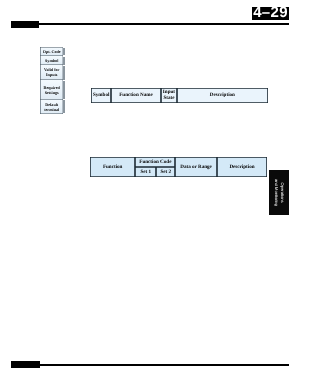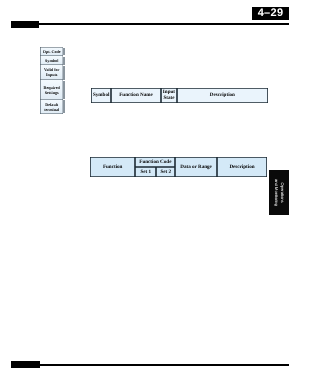--- a/index.html
+++ b/index.html
@@ -2,21 +2,21 @@
 <html><head>
 <meta charset="utf-8">
 <style>
   html,body{margin:0;padding:0;background:#ffffff;-webkit-font-smoothing:antialiased;
        text-rendering:geometricPrecision;}
   body{width:300px;height:388px;position:relative;overflow:hidden;
        font-family:"Liberation Serif",serif;color:#000;}
   .rule-thin{position:absolute;background:#000;}
   .rule-thick{position:absolute;background:#000;}
   .pagenum-box{position:absolute;background:#000;color:#fff;
-       font-family:"Liberation Sans",sans-serif;font-size:11px;font-weight:700;
+       font-family:"Liberation Sans",sans-serif;font-size:15px;font-weight:700;
        display:flex;align-items:center;justify-content:center;letter-spacing:.3px;
        padding-bottom:1.4px;box-sizing:border-box;}
   .tab{position:absolute;background:#0a0a0a;overflow:hidden;}
   .tab-txt{position:absolute;left:10px;top:9px;color:#fff;
        font-family:"Liberation Sans",sans-serif;
        font-size:4.1px;line-height:1.4;white-space:nowrap;text-align:center;
        transform-origin:0 0;transform:rotate(90deg) translate(0,-50%);}
   table.tb{border-collapse:collapse;position:absolute;}
   table.tb td{border:0.4px solid #3a5a70;background:#e4eff9;text-align:center;
        font-size:4.2px;font-weight:700;line-height:1.25;padding:0;}

